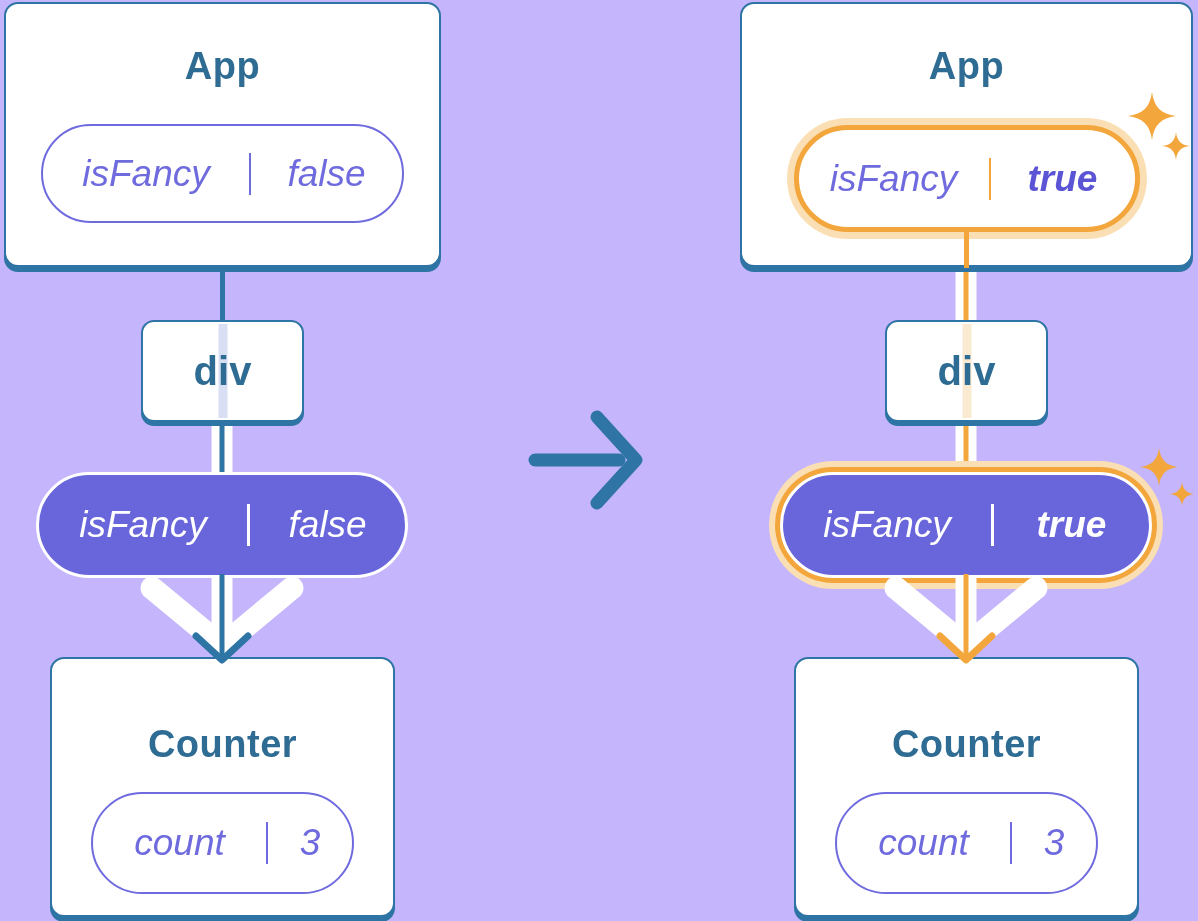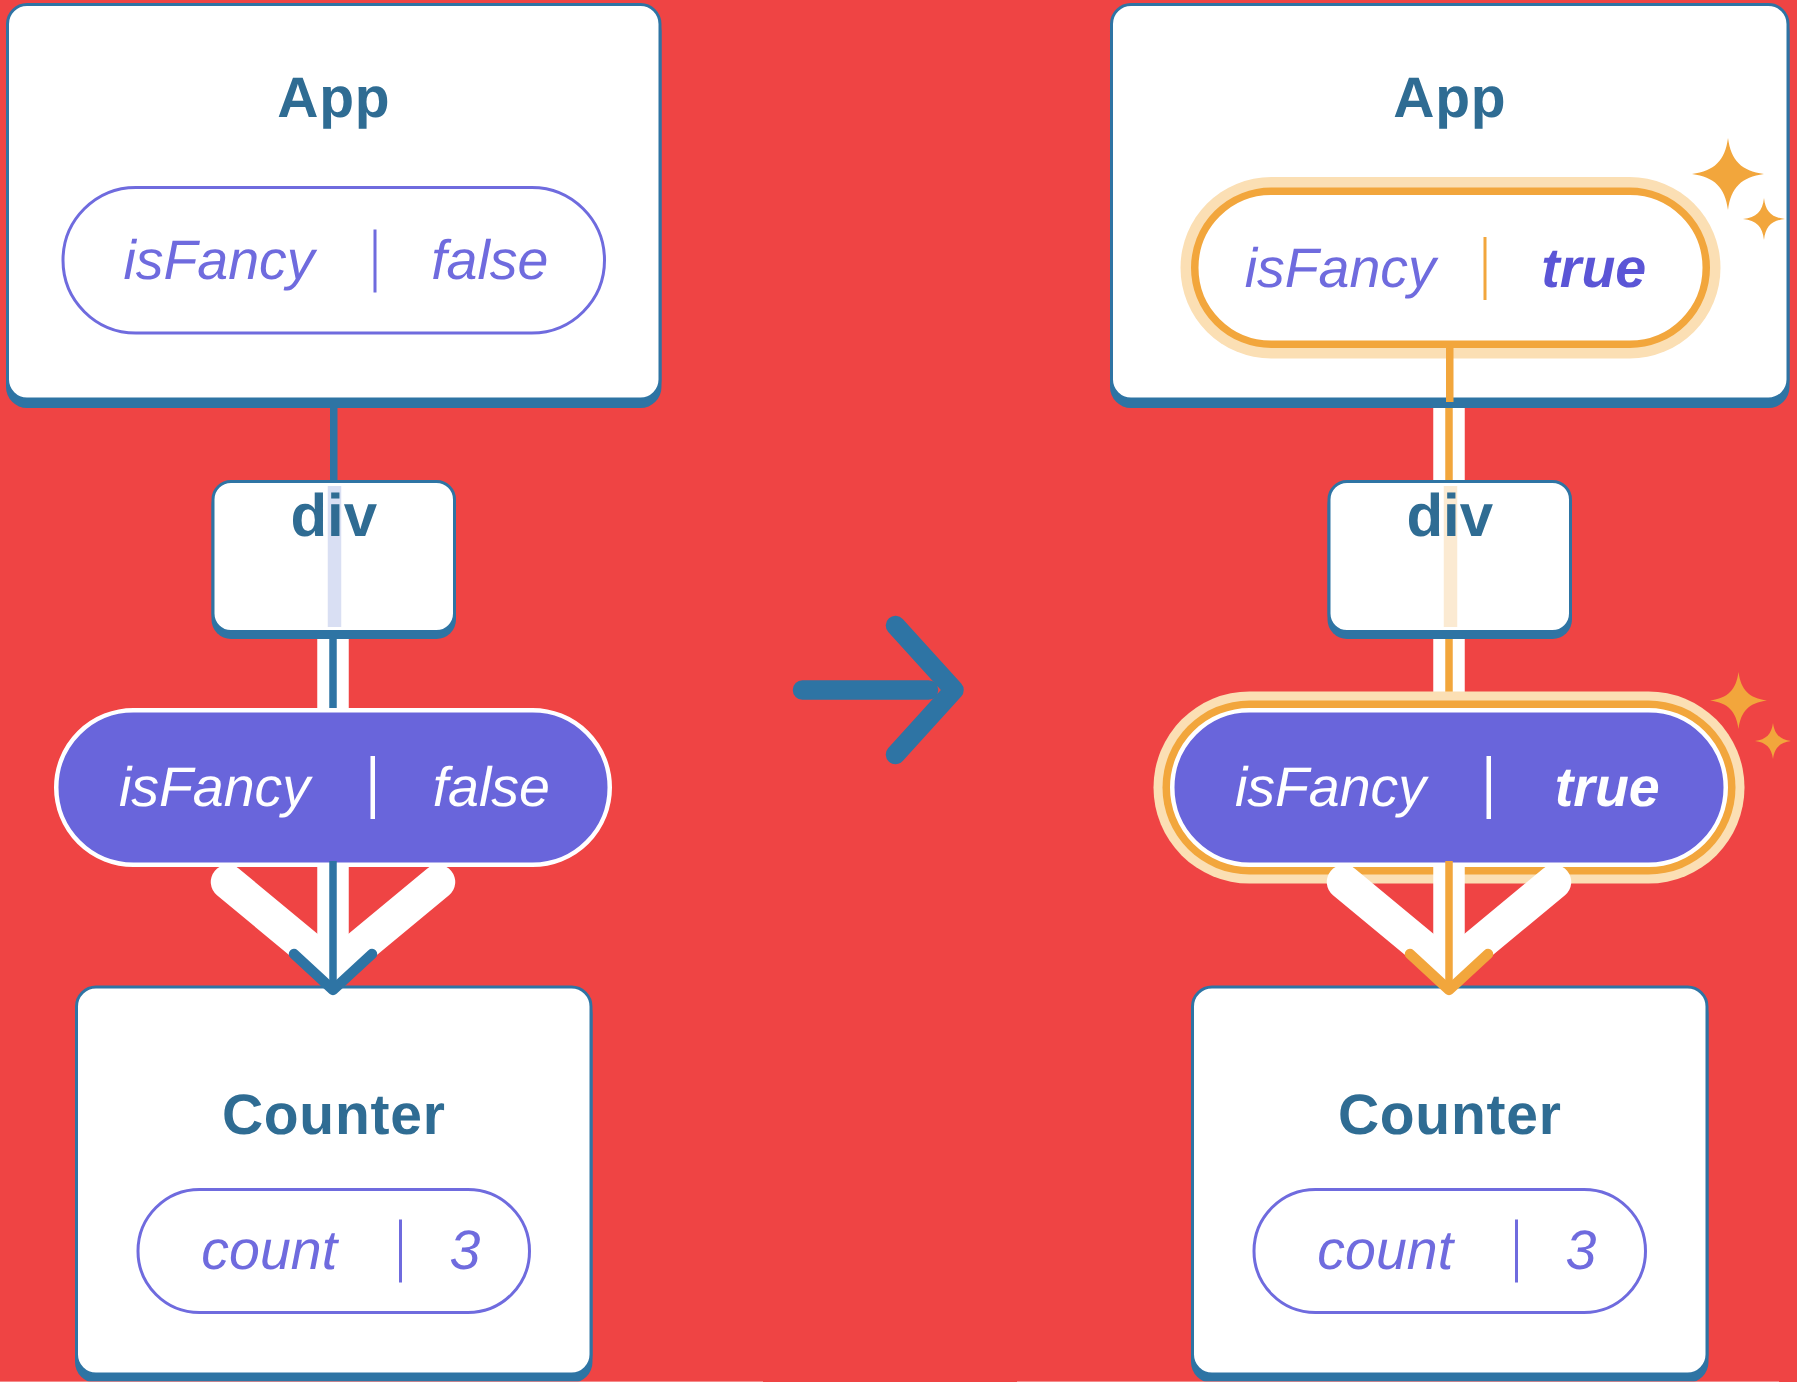--- a/index.html
+++ b/index.html
@@ -2,21 +2,21 @@
 <html><head>
 <meta charset="utf-8">
 <style>
   html,body { margin:0; padding:0; }
   body { font-family: "Liberation Sans", sans-serif; }
 
   #canvas {
     position: relative;
     width: 1198px;
     height: 921px;
-    background: #ef4444;
+    background: #c4b5fd;
     overflow: hidden;
   }
 
   
   .card {
     position: absolute;
     background: #fff;
     border: 2px solid #2E74A4;
     border-radius: 14px;
     box-shadow: 0 5px 0 #2E74A4;
@@ -36,21 +36,21 @@
   .app-card .card-title { margin-top: 40px; }
   .counter-card .card-title { margin-top: 63px; }
 
   .node-box {
     position: absolute;
     background: #fff;
     border: 2px solid #2E74A4;
     border-radius: 13px;
     box-shadow: 0 4px 0 #2E74A4;
     display: flex;
-    align-items: flex-start;
+    align-items: center;
     justify-content: center;
     z-index: 2;
     box-sizing: border-box;
   }
   .node-box .node-label {
     font-size: 40px;
     font-weight: 700;
     color: #2F6C93;
     position: relative;
     z-index: 2;
@@ -87,21 +87,21 @@
     background: #fff;
     color: #6F6BDE;
   }
   .outline-pill .cell { color: #6F6BDE; }
   .outline-pill .cell.key { border-right: 2.5px solid #6F6BDE; }
 
   .app-pill { width: 363px; height: 99px; margin-top: 36px; }
   .app-pill .cell.key { width: 206px; }
   .app-pill .cell.val { flex: 1; }
 
-  .count-pill { width: 263px; height: 84px; margin-top: 26px; }
+  .count-pill { width: 263px; height: 102px; margin-top: 26px; }
   .count-pill .cell.key { width: 173px; }
   .count-pill .cell.val { flex: 1; }
 
   .fancy-app-pill {
     width: 346px; height: 107px; margin-top: 37px;
     border: 5px solid #F2A63C;
     background: #fff;
     border-radius: 60px;
     box-shadow: 0 0 0 7px #FBDFB4;
     position: relative;

